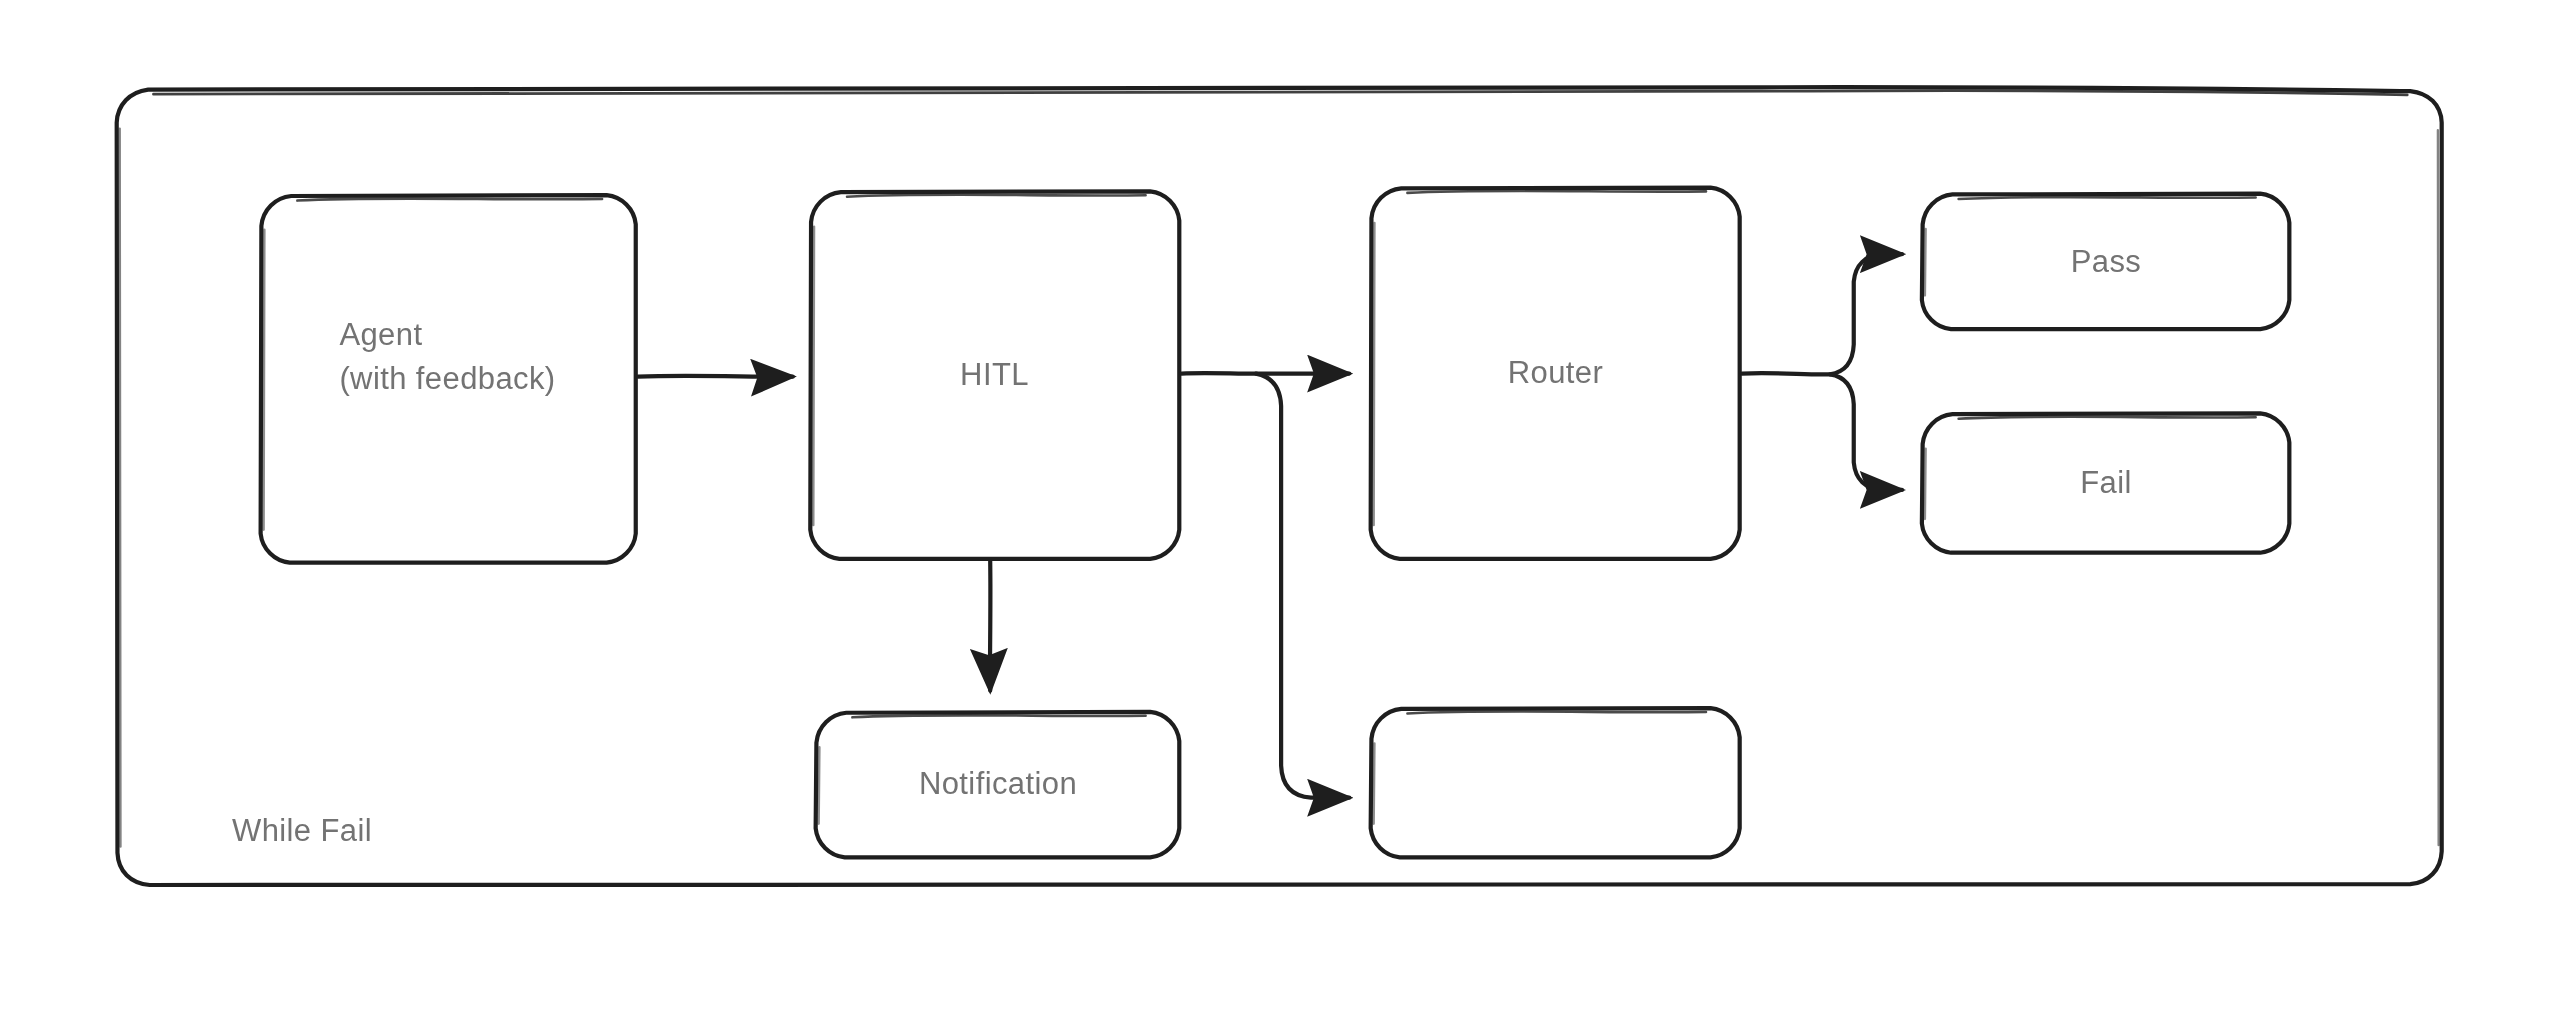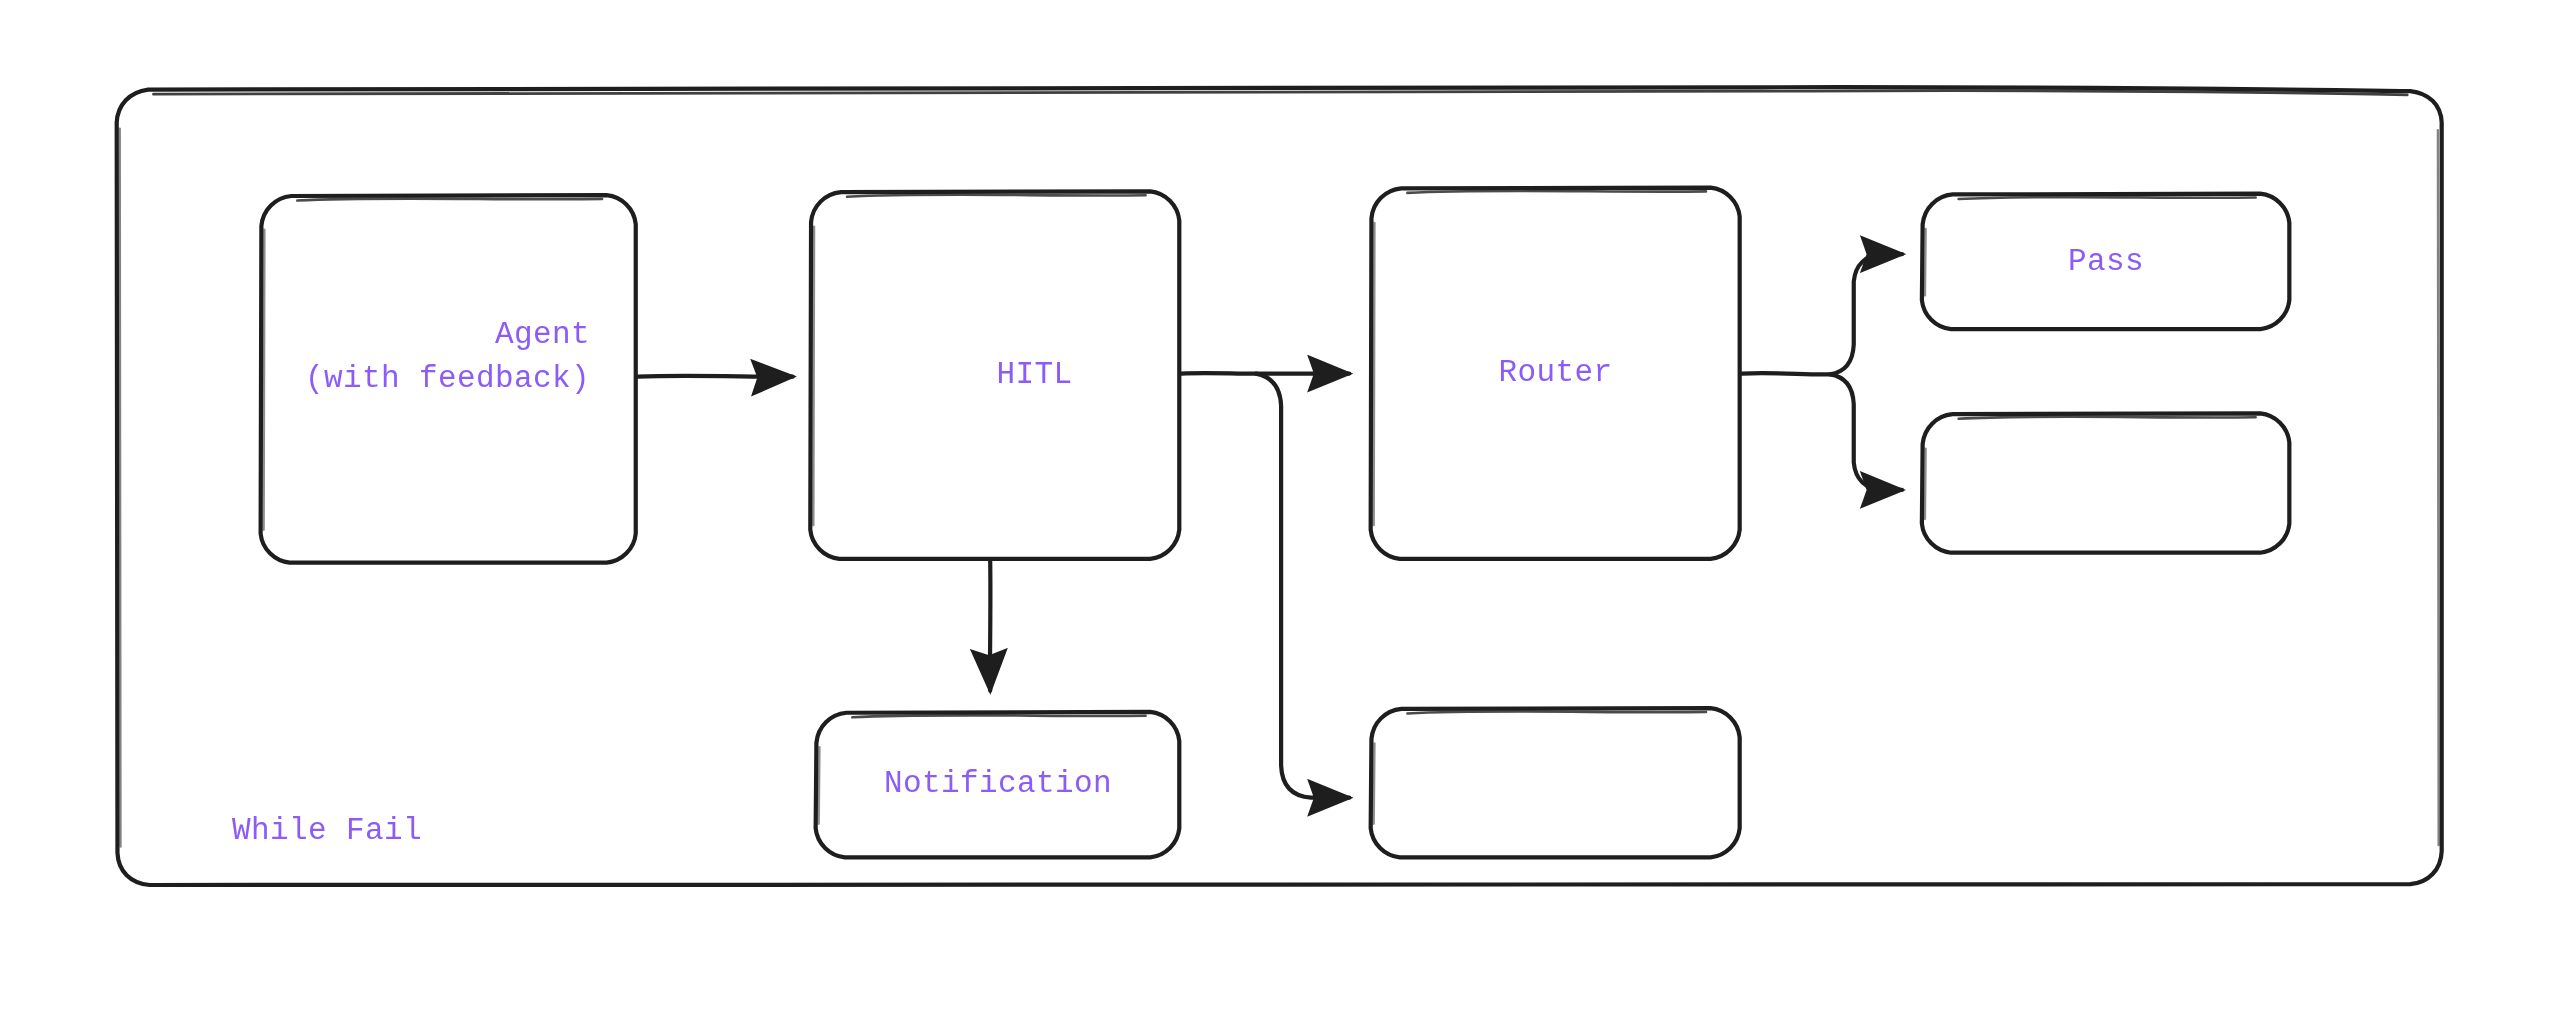--- a/index.html
+++ b/index.html
@@ -24,23 +24,23 @@
     width: 2576px;
     height: 1009px;
     display: block;
   }
   .node-label,
   .group-label {
     position: absolute;
     display: flex;
     align-items: center;
     justify-content: center;
-    text-align: right;
-    color: #8b5cf6;
-    font-family: Liberation Mono, monospace;
+    text-align: left;
+    color: #737373;
+    font-family: Liberation Sans, sans-serif;
     font-size: 31px;
     line-height: 1.42;
     letter-spacing: 0.4px;
     white-space: pre-line;
     pointer-events: none;
   }
   .group-label {
     font-size: 31px;
     justify-content: flex-start;
   }
@@ -169,26 +169,27 @@
       </g>
 
     </g>
   </svg>
 
   <div class="group-label" style="left:184px; top:808px; width:383px; height:46px;margin-left:48px;">While Fail</div>
 
   <div class="node-label" style="left:260px; top:195px; width:375px; height:324px;">Agent
 (with feedback)</div>
 
-  <div class="node-label" style="left:810px; top:191px; width:369px; height:368px;padding-left:40px;">HITL</div>
+  <div class="node-label" style="left:810px; top:191px; width:369px; height:368px;">HITL</div>
 
   <div class="node-label" style="left:1371px; top:188px; width:369px; height:371px;">Router</div>
 
   <div class="node-label" style="left:1922px; top:194px; width:368px; height:136px;">Pass</div>
 
+  <div class="node-label" style="left:1922px; top:414px; width:368px; height:139px;">Fail</div>
 
   <div class="node-label" style="left:816px; top:712px; width:364px; height:145px;">Notification</div>
 
 
   <div class="hit" style="left:260px; top:195px; width:375px; height:368px;"></div>
   <div class="hit" style="left:810px; top:191px; width:369px; height:368px;"></div>
   <div class="hit" style="left:1371px; top:188px; width:369px; height:371px;"></div>
   <div class="hit" style="left:1922px; top:194px; width:368px; height:136px;"></div>
   <div class="hit" style="left:1922px; top:414px; width:368px; height:139px;"></div>
   <div class="hit" style="left:816px; top:712px; width:364px; height:145px;"></div>

